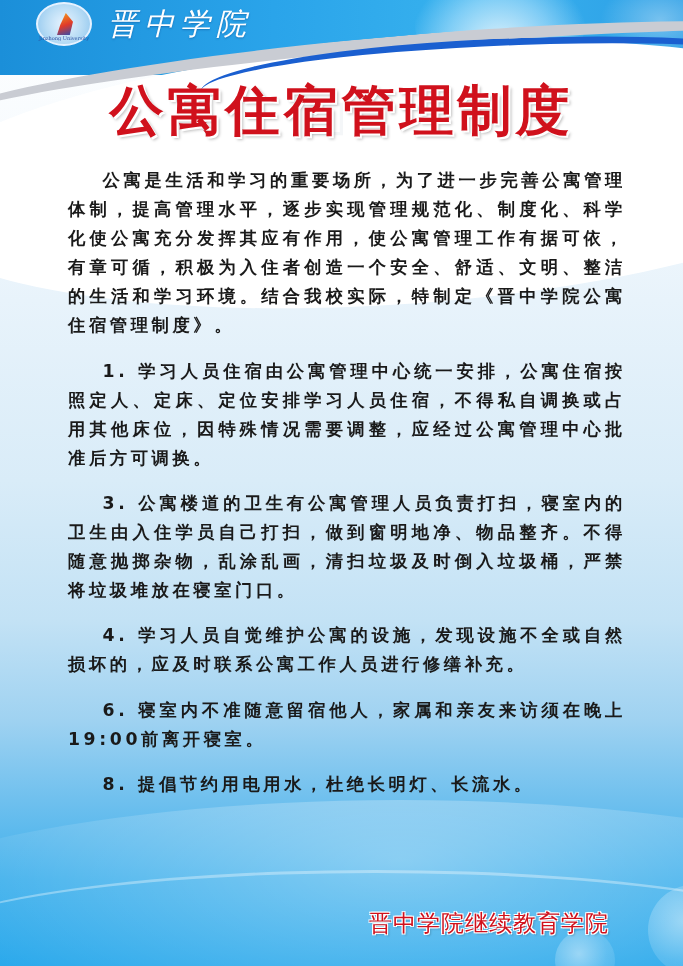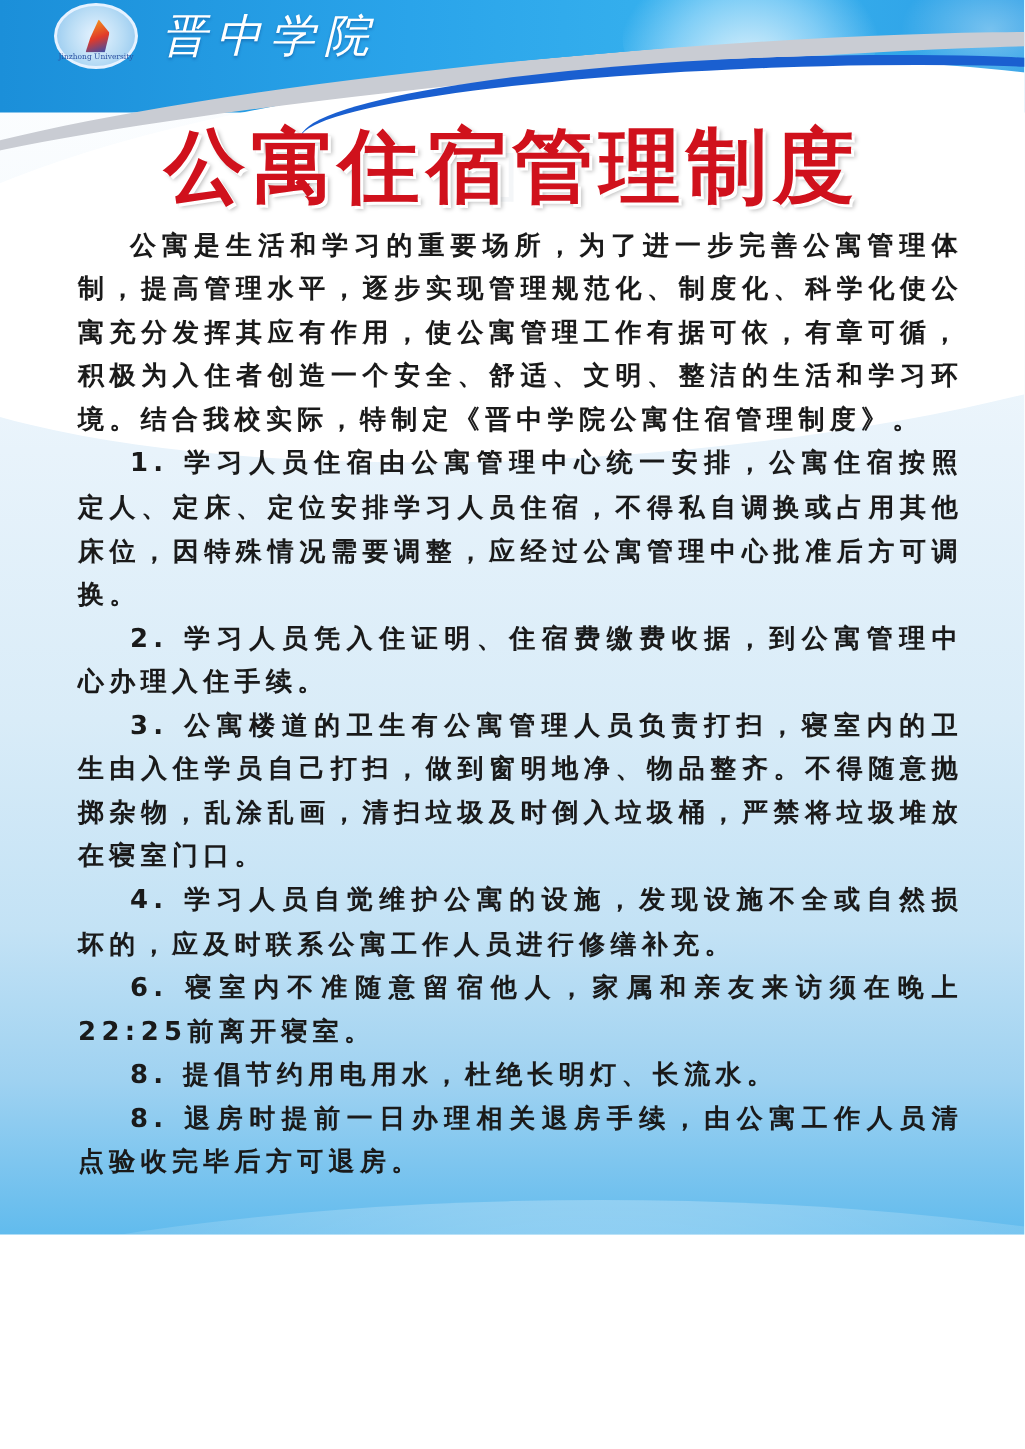--- a/index.html
+++ b/index.html
@@ -1,21 +1,21 @@
 <!DOCTYPE html>
 <html><head>
 <meta charset="utf-8">
 <style>
   html, body { margin: 0; padding: 0; }
   body {
     width: 683px; height: 966px; overflow: hidden; position: relative;
     font-family: "DejaVu Sans", sans-serif;
   }
   .poster {
-    position: absolute; inset: 0; width: 683px; height: 823px; overflow: hidden;
+    position: absolute; inset: 0; width: 683px; height: 966px; overflow: hidden;
     background: linear-gradient(180deg,
       #ffffff 0px, #f7fbfe 140px, #e8f3fb 300px, #d9ecf8 480px,
       #c3e2f5 620px, #9fd2f1 720px, #6fc0ee 800px, #3fb0ec 880px, #26a7eb 966px);
   }
   
   .header-bg {
     position: absolute; left: 0; top: 0; width: 683px; height: 75px;
     background: linear-gradient(90deg, #1b8fd9 0%, #2aa4ea 40%, #38b2ee 70%, #2d9fe6 100%);
   }
   .header-curve-white {
@@ -77,21 +77,21 @@
     text-shadow: 2px 2px 0 #ffffff, 3px 3px 3px rgba(0,0,0,0.25);
   }
   
   .content {
     position: absolute; left: 52px; top: 150px; width: 590px;
     font-family: "DejaVu Sans", sans-serif; font-weight: bold;
     font-size: 17.3px; line-height: 29.1px; color: #1a1a1a;
     letter-spacing: 3.6px;
     text-align: justify;
   }
-  .content p { margin: 0; text-indent: 2em; }
+  .content p { margin: 16px; text-indent: 2em; }
   
   .lower-wave {
     position: absolute; left: -200px; top: 800px; width: 1200px; height: 300px;
     border-radius: 50%;
     background: radial-gradient(ellipse at 50% 20%, rgba(255,255,255,0.35) 0%, rgba(255,255,255,0) 60%);
   }
   .lower-band {
     position: absolute; left: -100px; top: 870px; width: 950px; height: 160px;
     border-radius: 50%;
     border-top: 3px solid rgba(255,255,255,0.35);
@@ -135,22 +135,20 @@
   <h1 class="title" style="margin:0;text-align:center;">公寓住宿管理制度</h1>
 
   <div class="lower-wave"></div>
   <div class="lower-band"></div>
   <div class="bubble b1"></div>
   <div class="bubble b2"></div>
 
   <div class="content">
     <p>公寓是生活和学习的重要场所，为了进一步完善公寓管理体制，提高管理水平，逐步实现管理规范化、制度化、科学化使公寓充分发挥其应有作用，使公寓管理工作有据可依，有章可循，积极为入住者创造一个安全、舒适、文明、整洁的生活和学习环境。结合我校实际，特制定《晋中学院公寓住宿管理制度》。</p>
     <p>1. 学习人员住宿由公寓管理中心统一安排，公寓住宿按照定人、定床、定位安排学习人员住宿，不得私自调换或占用其他床位，因特殊情况需要调整，应经过公寓管理中心批准后方可调换。</p>
-    <p>2. 学习人员凭入住证明、住宿费缴费收据，到公寓管理中心办理入住手续。</p>
     <p>3. 公寓楼道的卫生有公寓管理人员负责打扫，寝室内的卫生由入住学员自己打扫，做到窗明地净、物品整齐。不得随意抛掷杂物，乱涂乱画，清扫垃圾及时倒入垃圾桶，严禁将垃圾堆放在寝室门口。</p>
     <p>4. 学习人员自觉维护公寓的设施，发现设施不全或自然损坏的，应及时联系公寓工作人员进行修缮补充。</p>
-    <p>6. 寝室内不准随意留宿他人，家属和亲友来访须在晚上22:25前离开寝室。</p>
+    <p>6. 寝室内不准随意留宿他人，家属和亲友来访须在晚上19:00前离开寝室。</p>
     <p>8. 提倡节约用电用水，杜绝长明灯、长流水。</p>
-    <p>8. 退房时提前一日办理相关退房手续，由公寓工作人员清点验收完毕后方可退房。</p>
   </div>
 
   <div class="footer">晋中学院继续教育学院</div>
 </div>
 
 </body></html>

